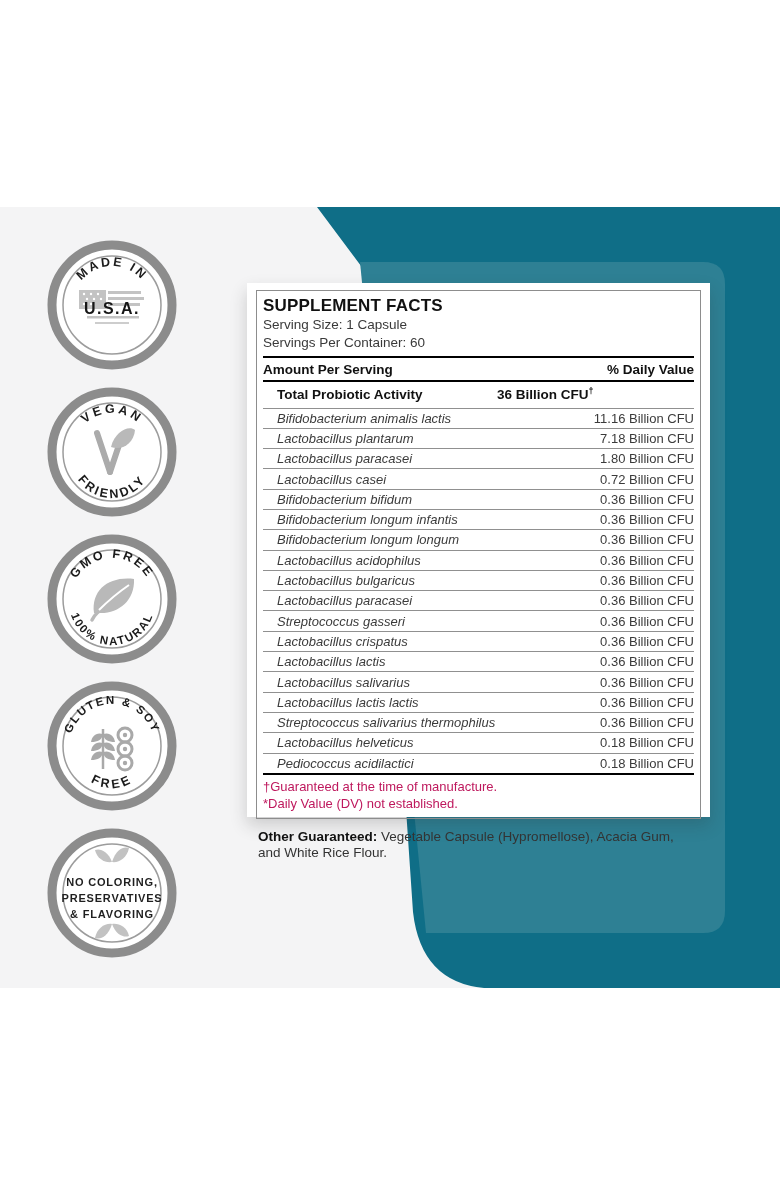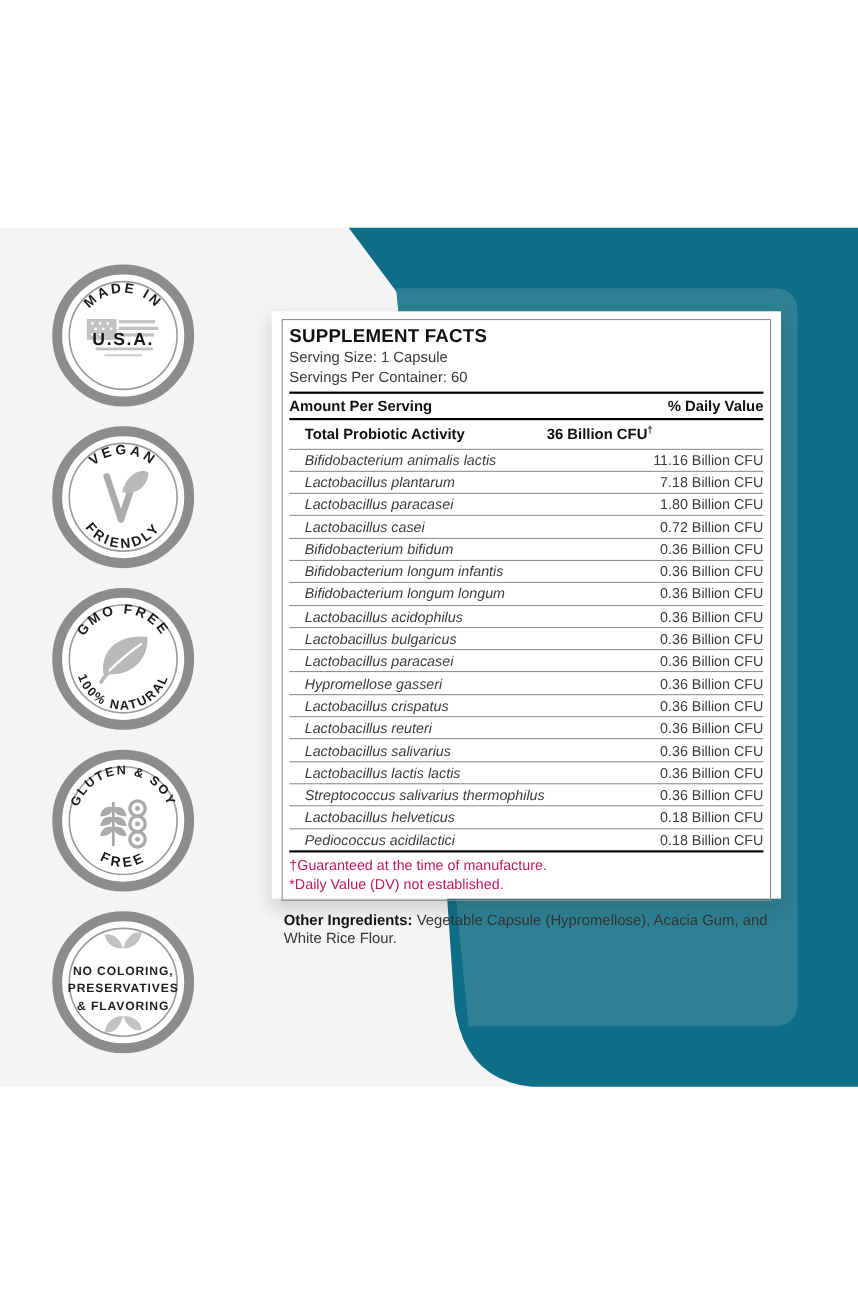--- a/index.html
+++ b/index.html
@@ -246,31 +246,31 @@
     <span class="s-name">Lactobacillus bulgaricus</span>
     <span class="s-val">0.36 Billion CFU</span>
   </div>
 
   <div class="s-row">
     <span class="s-name">Lactobacillus paracasei</span>
     <span class="s-val">0.36 Billion CFU</span>
   </div>
 
   <div class="s-row">
-    <span class="s-name">Hypromellose gasseri</span>
+    <span class="s-name">Streptococcus gasseri</span>
     <span class="s-val">0.36 Billion CFU</span>
   </div>
 
   <div class="s-row">
     <span class="s-name">Lactobacillus crispatus</span>
     <span class="s-val">0.36 Billion CFU</span>
   </div>
 
   <div class="s-row">
-    <span class="s-name">Lactobacillus reuteri</span>
+    <span class="s-name">Lactobacillus lactis</span>
     <span class="s-val">0.36 Billion CFU</span>
   </div>
 
   <div class="s-row">
     <span class="s-name">Lactobacillus salivarius</span>
     <span class="s-val">0.36 Billion CFU</span>
   </div>
 
   <div class="s-row">
     <span class="s-name">Lactobacillus lactis lactis</span>
@@ -292,16 +292,16 @@
     <span class="s-val">0.18 Billion CFU</span>
   </div>
 </div>
 
       <div class="footnotes">
         <div>†Guaranteed at the time of manufacture.</div>
         <div>*Daily Value (DV) not established.</div>
       </div>
     </div>
 
-    <p class="other-ing"><b>Other Ingredients:</b><span> Vegetable Capsule (Hypromellose), Acacia Gum, and White Rice Flour.</span></p>
+    <p class="other-ing"><b>Other Guaranteed:</b><span> Vegetable Capsule (Hypromellose), Acacia Gum, and White Rice Flour.</span></p>
   </div>
 
 </div>
 
 </body></html>

